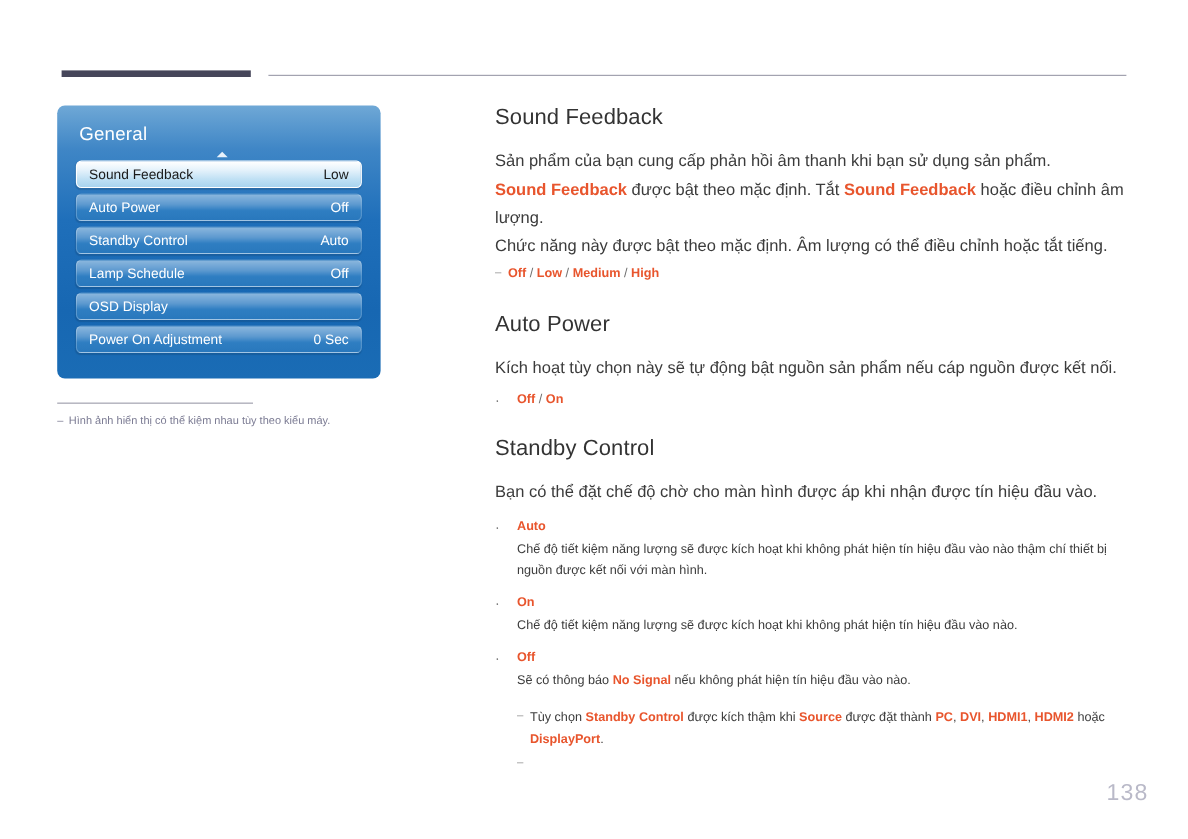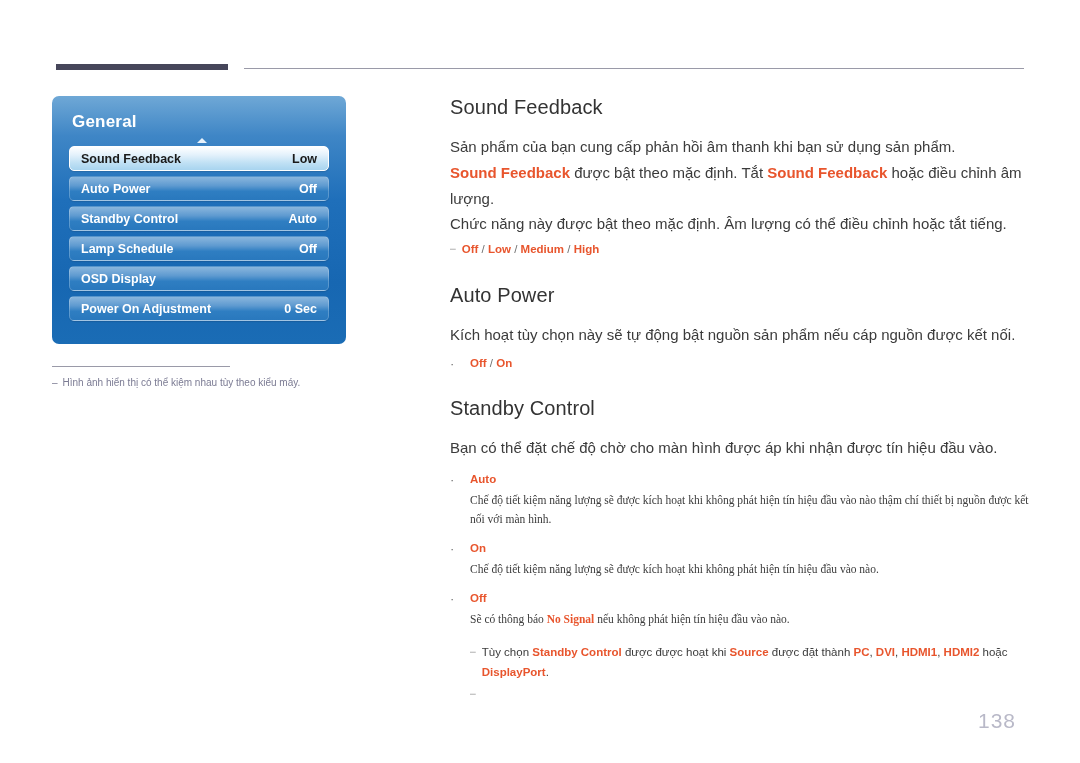--- a/index.html
+++ b/index.html
@@ -53,21 +53,20 @@
     width: 294px;
     border-radius: 7px;
     background: linear-gradient(180deg,
         #6fa8d6 0%,
         #3f86c6 16%,
         #1f6fba 42%,
         #1767b2 75%,
         #1a6cb5 100%);
     padding: 14px 0 18px 0;
     box-sizing: border-box;
-    font-weight: bold;
   }
 
   .osd-title {
     font-size: 17px;
     color: #ffffff;
     padding: 2px 0 2px 20px;
     letter-spacing: .2px;
   }
 
   .osd-arrow {
@@ -198,29 +197,29 @@
     flex: 0 0 20px;
     color: #6f6f6f;
     font-size: 13px;
   }
   .bullet-body {
     margin-left: 20px;
     font-size: 11.5px;
     line-height: 1.72;
     color: #3b3b3b;
   }
-  .bullet-body p { margin: 0; font-family: Liberation Serif, serif; }
+  .bullet-body p { margin: 0; }
   .bullet-body p + p { margin-top: 2px; }
 
   .notes-block { margin-top: 14px; margin-left: 20px; }
 
   
   .page-number {
     position: absolute;
-    right: 64px;
+    right: 36px;
     bottom: 30px;
     font-size: 21px;
     color: #b9b9c8;
     letter-spacing: 1px;
   }
 </style>
 </head>
 <body>
 
 <div class="header-rules">
@@ -334,21 +333,21 @@
       </div>
       <div class="bullet-body">
         <p><span>Sẽ có thông báo </span><span class="hl">No Signal</span><span> nếu không phát hiện tín hiệu đầu vào nào.</span></p>
       </div>
     </div>
 
     <div class="notes-block">
 
       <div class="dash-line">
         <span class="dash">⎯</span>
-        <span><span>Tùy chọn </span><span class="hl">Standby Control</span><span> được được hoạt khi </span><span class="hl">Source</span><span> được đặt thành </span><span class="hl">PC</span><span>, </span><span class="hl">DVI</span><span>, </span><span class="hl">HDMI1</span><span>, </span><span class="hl">HDMI2</span><span> hoặc </span><span class="hl">DisplayPort</span><span>.</span></span>
+        <span><span>Tùy chọn </span><span class="hl">Standby Control</span><span> được kích thậm khi </span><span class="hl">Source</span><span> được đặt thành </span><span class="hl">PC</span><span>, </span><span class="hl">DVI</span><span>, </span><span class="hl">HDMI1</span><span>, </span><span class="hl">HDMI2</span><span> hoặc </span><span class="hl">DisplayPort</span><span>.</span></span>
       </div>
 
       <div class="dash-line">
         <span class="dash">⎯</span>
       </div>
 
     </div>
   </div>
 
 </div>

